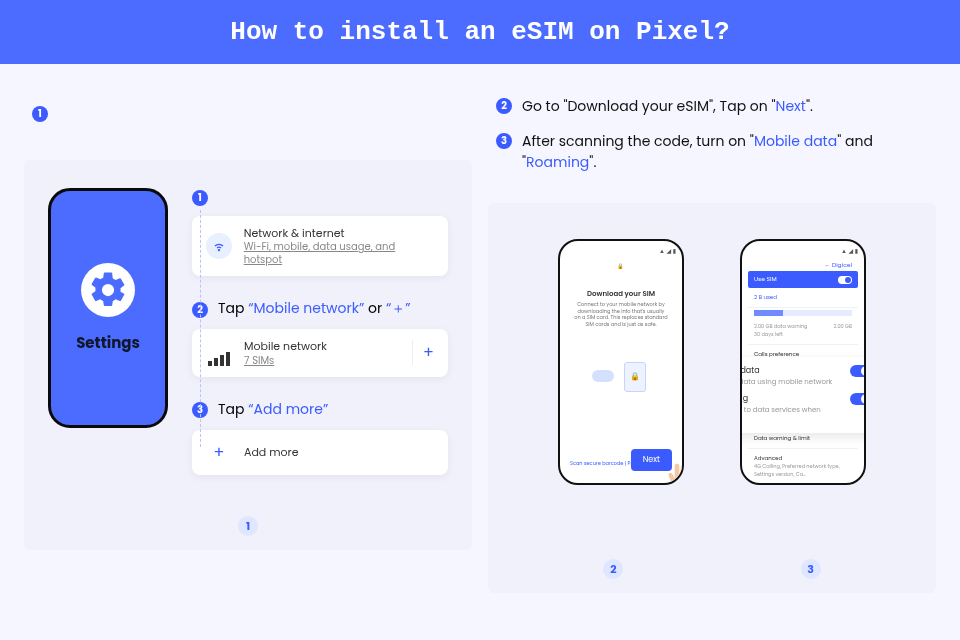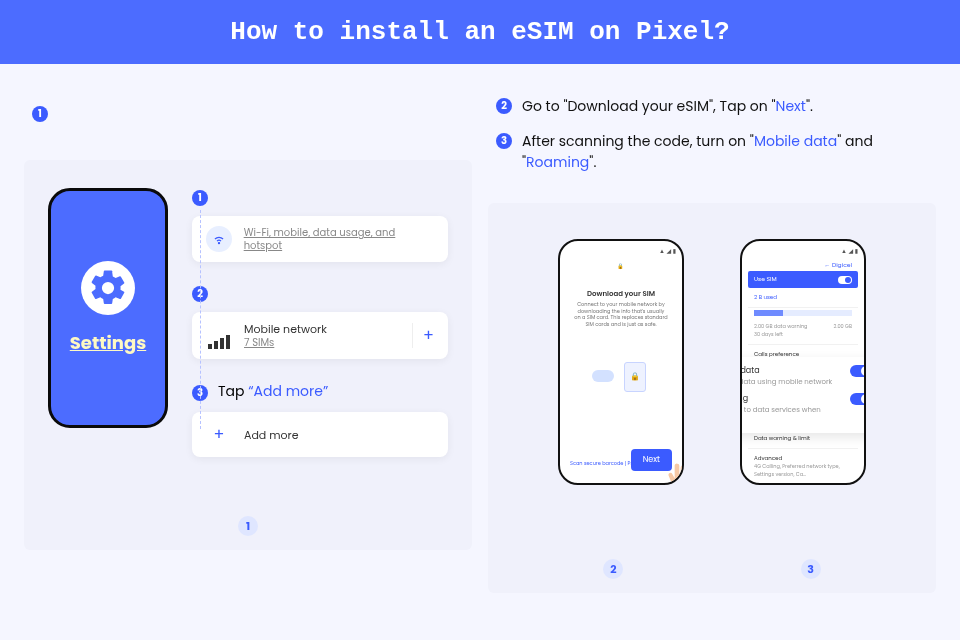--- a/index.html
+++ b/index.html
@@ -12,21 +12,21 @@
   .intro .line,.intro2 .line{display:flex;align-items:flex-start;gap:10px;margin-bottom:14px;}
   .badge{width:16px;height:16px;border-radius:50%;background:#3b5bff;color:#fff;font-size:10px;font-weight:700;display:flex;align-items:center;justify-content:center;flex:none;margin-top:2px;}
   .link{color:#3b5bff;}
   .panel{background:#f0f1fb;border-radius:6px;padding:28px 24px 20px;height:390px;position:relative;}
 
   
   .left-inner{display:flex;gap:24px;}
   .phone-frame{width:120px;height:240px;border:3px solid #0a0a0a;border-radius:22px;background:#4c6cff;display:flex;flex-direction:column;align-items:center;justify-content:center;gap:14px;}
   .gear{width:54px;height:54px;border-radius:50%;background:#fff;display:flex;align-items:center;justify-content:center;}
   .gear svg{width:42px;height:42px;}
-  .phone-label{color:#fef9c3;font-weight:700;font-size:18px;text-decoration:underline;}
+  .phone-label{color:#0f172a;font-weight:700;font-size:15px;}
   .steps{flex:1;position:relative;}
   .step{margin-bottom:22px;}
   .step-head{display:flex;align-items:center;gap:10px;font-size:14px;margin-bottom:10px;}
   .step-head .hl{color:#3b5bff;}
   .card{background:#fff;border-radius:8px;box-shadow:0 2px 8px rgba(0,0,0,.06);padding:10px 14px;display:flex;align-items:center;gap:12px;font-size:11px;color:#333;}
   .card .cicon{width:26px;height:26px;border-radius:50%;background:#e8efff;color:#3b5bff;display:flex;align-items:center;justify-content:center;font-size:14px;}
   .card .sig{width:26px;height:26px;display:flex;align-items:flex-end;gap:2px;justify-content:center;}
   .card .sig span{width:4px;background:#333;}
   .card .ct{line-height:1.3;}
   .card .sub{color:#888;font-size:10px;text-decoration:underline;}
@@ -104,28 +104,30 @@
             </div>
             <div class="card">
               <span class="cicon">
                 <svg width="14" height="14" viewBox="0 0 24 24" fill="none" stroke="#3b5bff" stroke-width="2">
                     <path d="M5 12a10 10 0 0 1 14 0"></path>
                     <path d="M8.5 15.5a5 5 0 0 1 7 0"></path>
                     <circle cx="12" cy="19" r="1" fill="#3b5bff"></circle>
                   </svg>
               </span>
               <div class="ct">
+                <div>Network &amp; internet</div>
                 <div class="sub">Wi-Fi, mobile, data usage, and hotspot</div>
               </div>
             </div>
           </div>
 
           <div class="step">
             <div class="step-head">
               <span class="badge">2</span>
+              <span><span>Tap </span><span class="hl">“Mobile network”</span><span> or </span><span class="hl">“＋”</span></span>
             </div>
             <div class="card">
               <span class="sig">
                   <span style="height:5px"></span>
                   <span style="height:8px"></span>
                   <span style="height:11px"></span>
                   <span style="height:14px"></span>
                 </span>
               <div class="ct">
                 <div>Mobile network</div>

